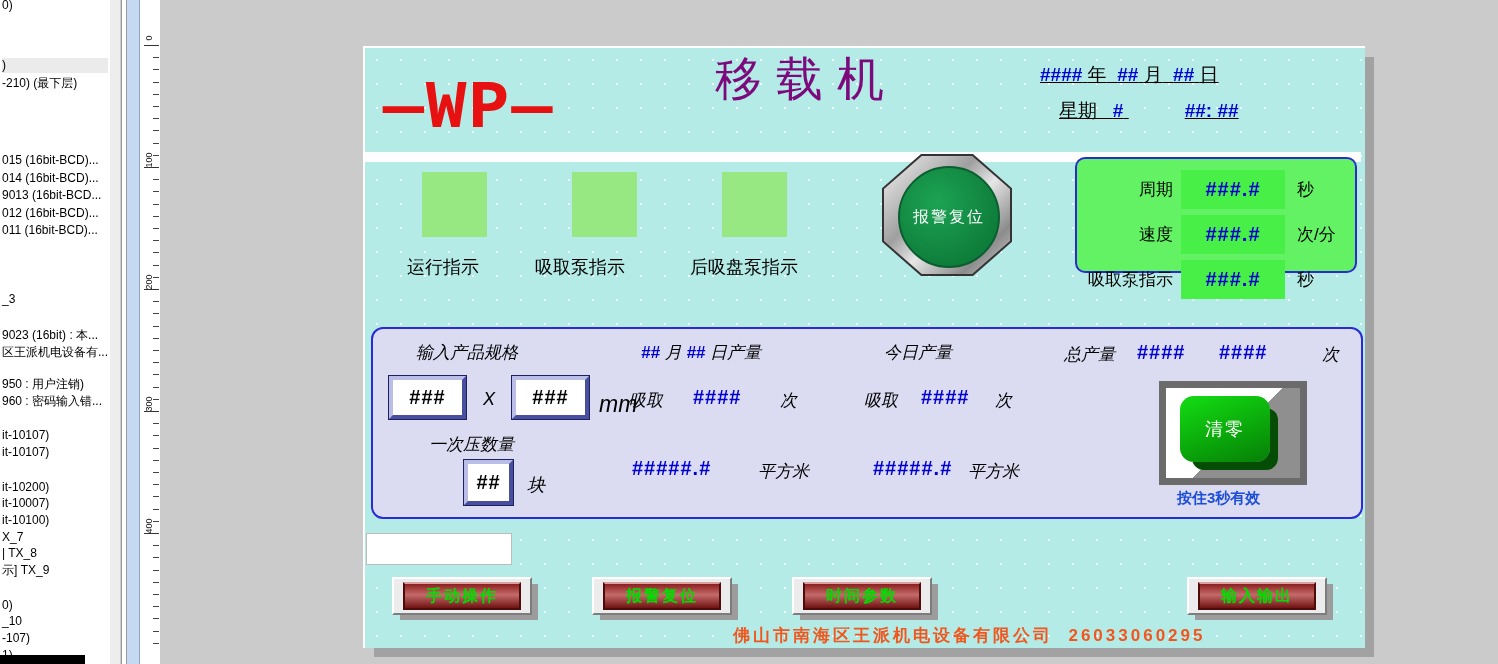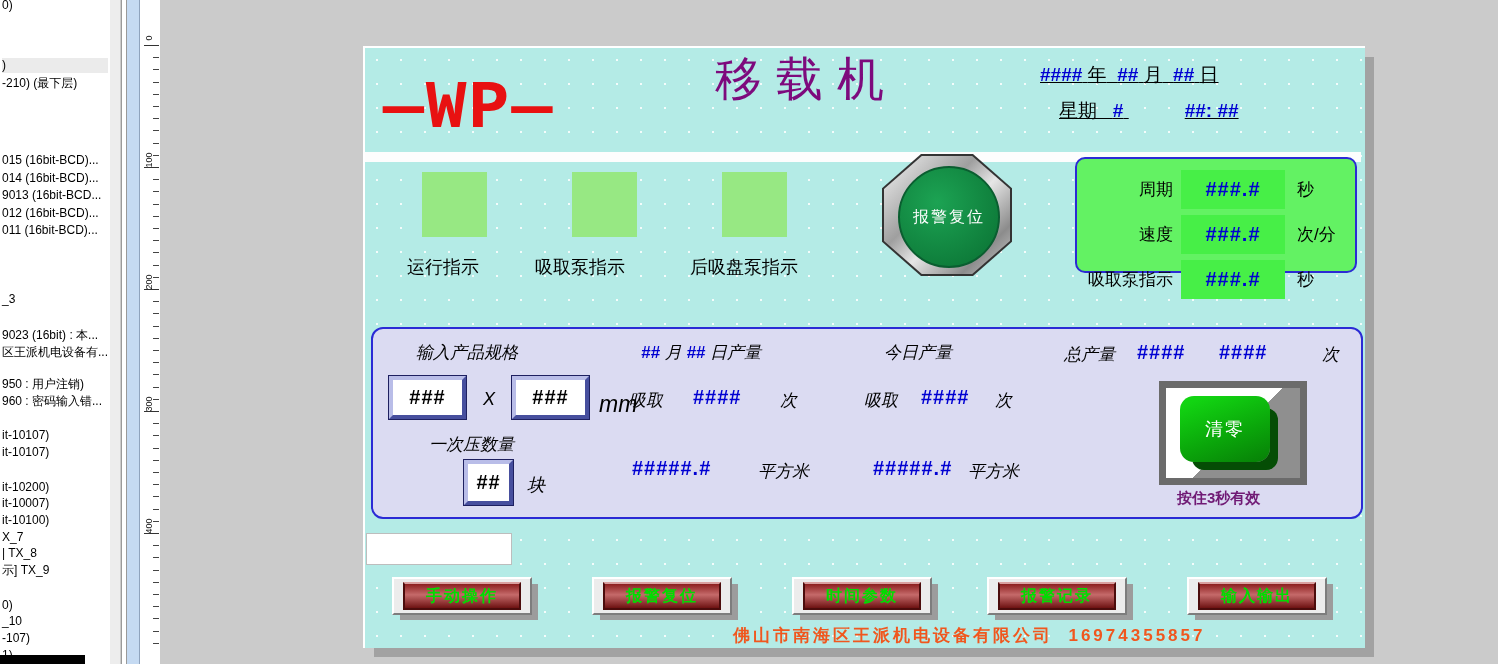--- a/index.html
+++ b/index.html
@@ -69,21 +69,21 @@
   .pv{position:absolute;font-size:20px;color:#0000d2;font-weight:bold;white-space:nowrap;letter-spacing:1px;}
   .inbox{position:absolute;background:#fff;border:4px solid;border-color:#b9bde8 #474f9e #474f9e #b9bde8;
          outline:1px solid #1e2060;box-sizing:border-box;display:flex;align-items:center;
          justify-content:center;font-size:20px;font-weight:bold;color:#000;letter-spacing:1px;}
   .clr-frame{position:absolute;left:786px;top:52px;width:148px;height:104px;box-sizing:border-box;
              border:7px solid #6b6b6b;background:linear-gradient(135deg,#ffffff 0 52%,#8f8f8f 52%);}
   .clr-btn{position:absolute;left:14px;top:8px;width:90px;height:66px;border-radius:14px;
            background:linear-gradient(160deg,#12d412 10%,#0aa50a 60%,#077f07);
            box-shadow:10px 10px 0 -2px #054d05;color:#fff;font-size:18px;letter-spacing:2px;
            display:flex;align-items:center;justify-content:center;}
-  .clr-hint{position:absolute;left:804px;top:160px;font-size:15px;font-weight:bold;color:#701a75;white-space:nowrap;}
+  .clr-hint{position:absolute;left:804px;top:160px;font-size:15px;font-weight:bold;color:#1d4ed8;white-space:nowrap;}
 
   .whitebox{position:absolute;left:1px;top:485px;width:146px;height:32px;background:#fff;border:1px solid #bdbdbd;box-sizing:border-box;}
   .alarmbar{position:absolute;left:229px;top:469px;width:540px;height:50px;background:#fafad4;
             border:1px solid #cfcf9e;box-sizing:border-box;}
   .alarmtext{position:absolute;left:10px;top:6px;font-size:17px;color:#000;letter-spacing:2px;white-space:nowrap;}
 
   .nav{position:absolute;top:529px;width:140px;height:38px;background:#ececec;box-sizing:border-box;
        border:2px solid;border-color:#ffffff #7d7d7d #7d7d7d #ffffff;
        box-shadow:7px 6px 0 -1px #9c9c9c;padding:3px 9px;cursor:pointer;}
   .nav-face{height:100%;background:linear-gradient(#8c1f1f,#c56a6a 45%,#6e1212);
@@ -248,24 +248,21 @@
 
   <div class="nav" style="left:27px">
     <div class="nav-face">手动操作</div>
   </div>
   <div class="nav" style="left:227px">
     <div class="nav-face">报警复位</div>
   </div>
   <div class="nav" style="left:427px">
     <div class="nav-face">时间参数</div>
   </div>
-  <div class="nav" style="left:622px">
-    <div class="nav-face">报警记录</div>
-  </div>
   <div class="nav" style="left:822px">
     <div class="nav-face">输入输出</div>
   </div>
 
   <div class="footer">
     <span>佛山市南海区王派机电设备有限公司</span>&nbsp;
-    <span>16974355857</span>
+    <span>26033060295</span>
   </div>
 </div>
 
 </body></html>

